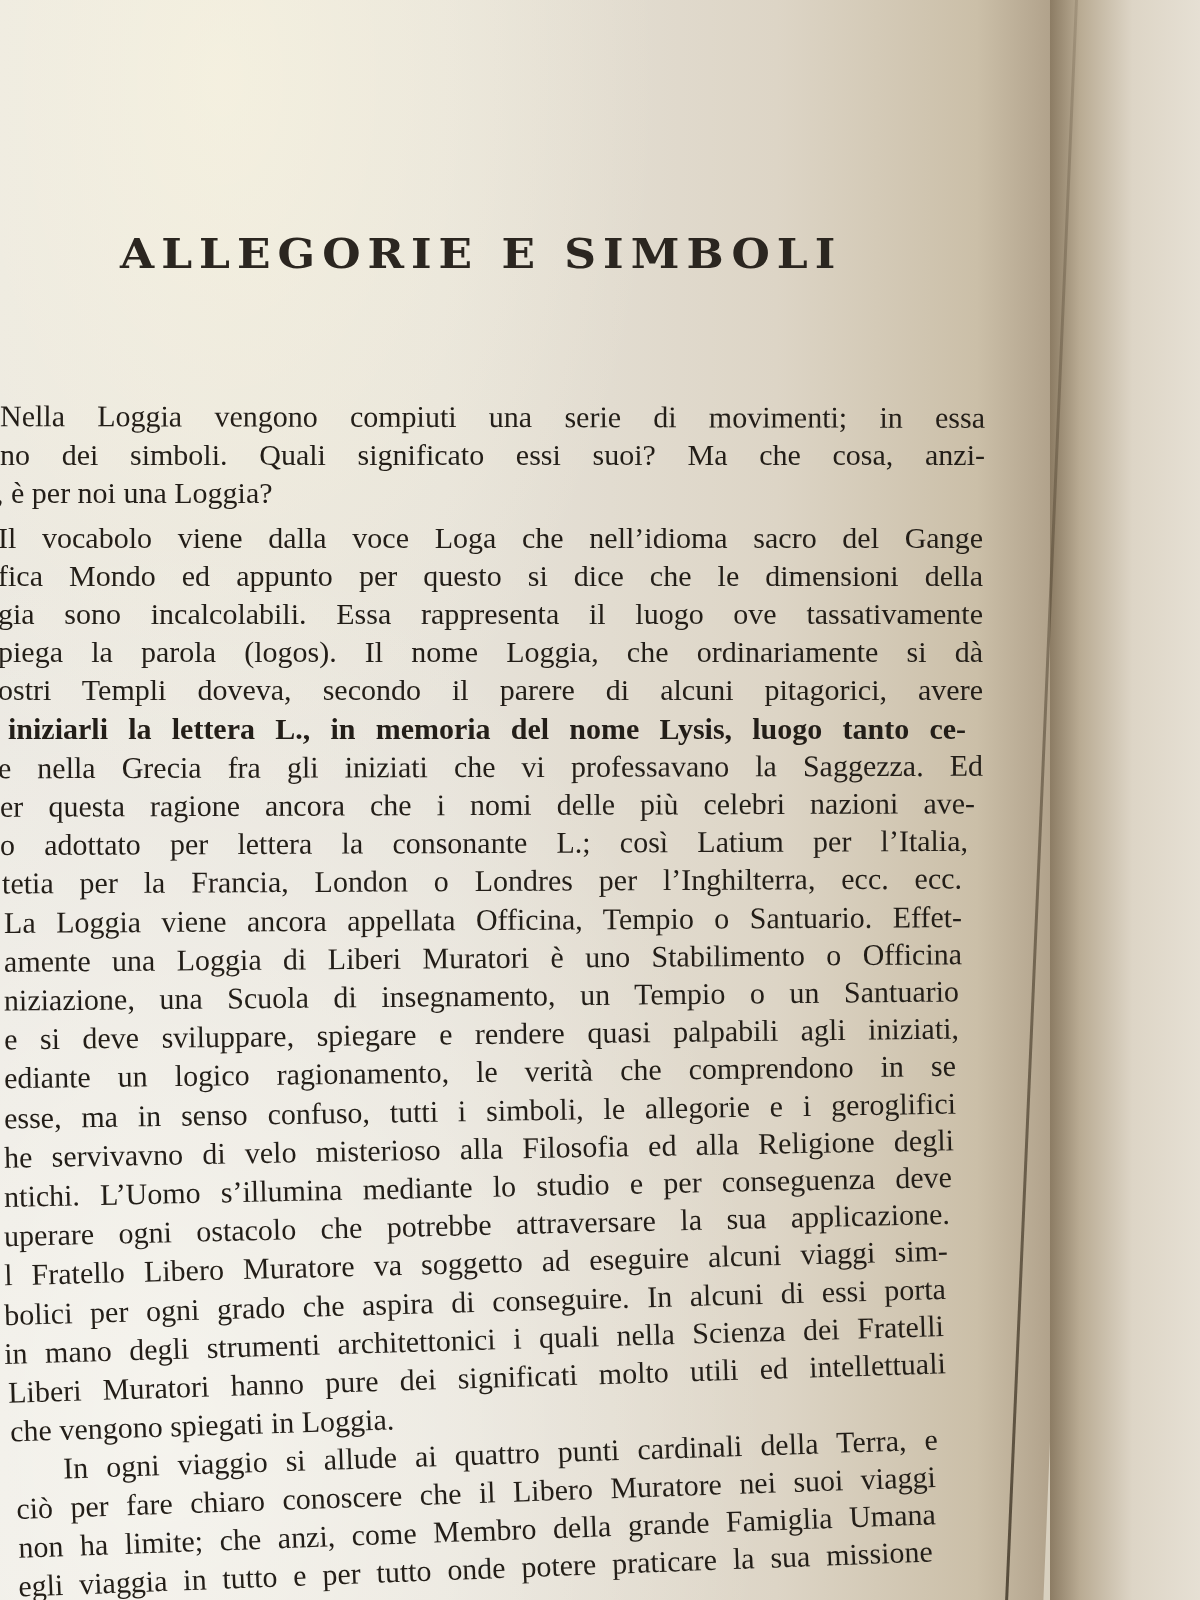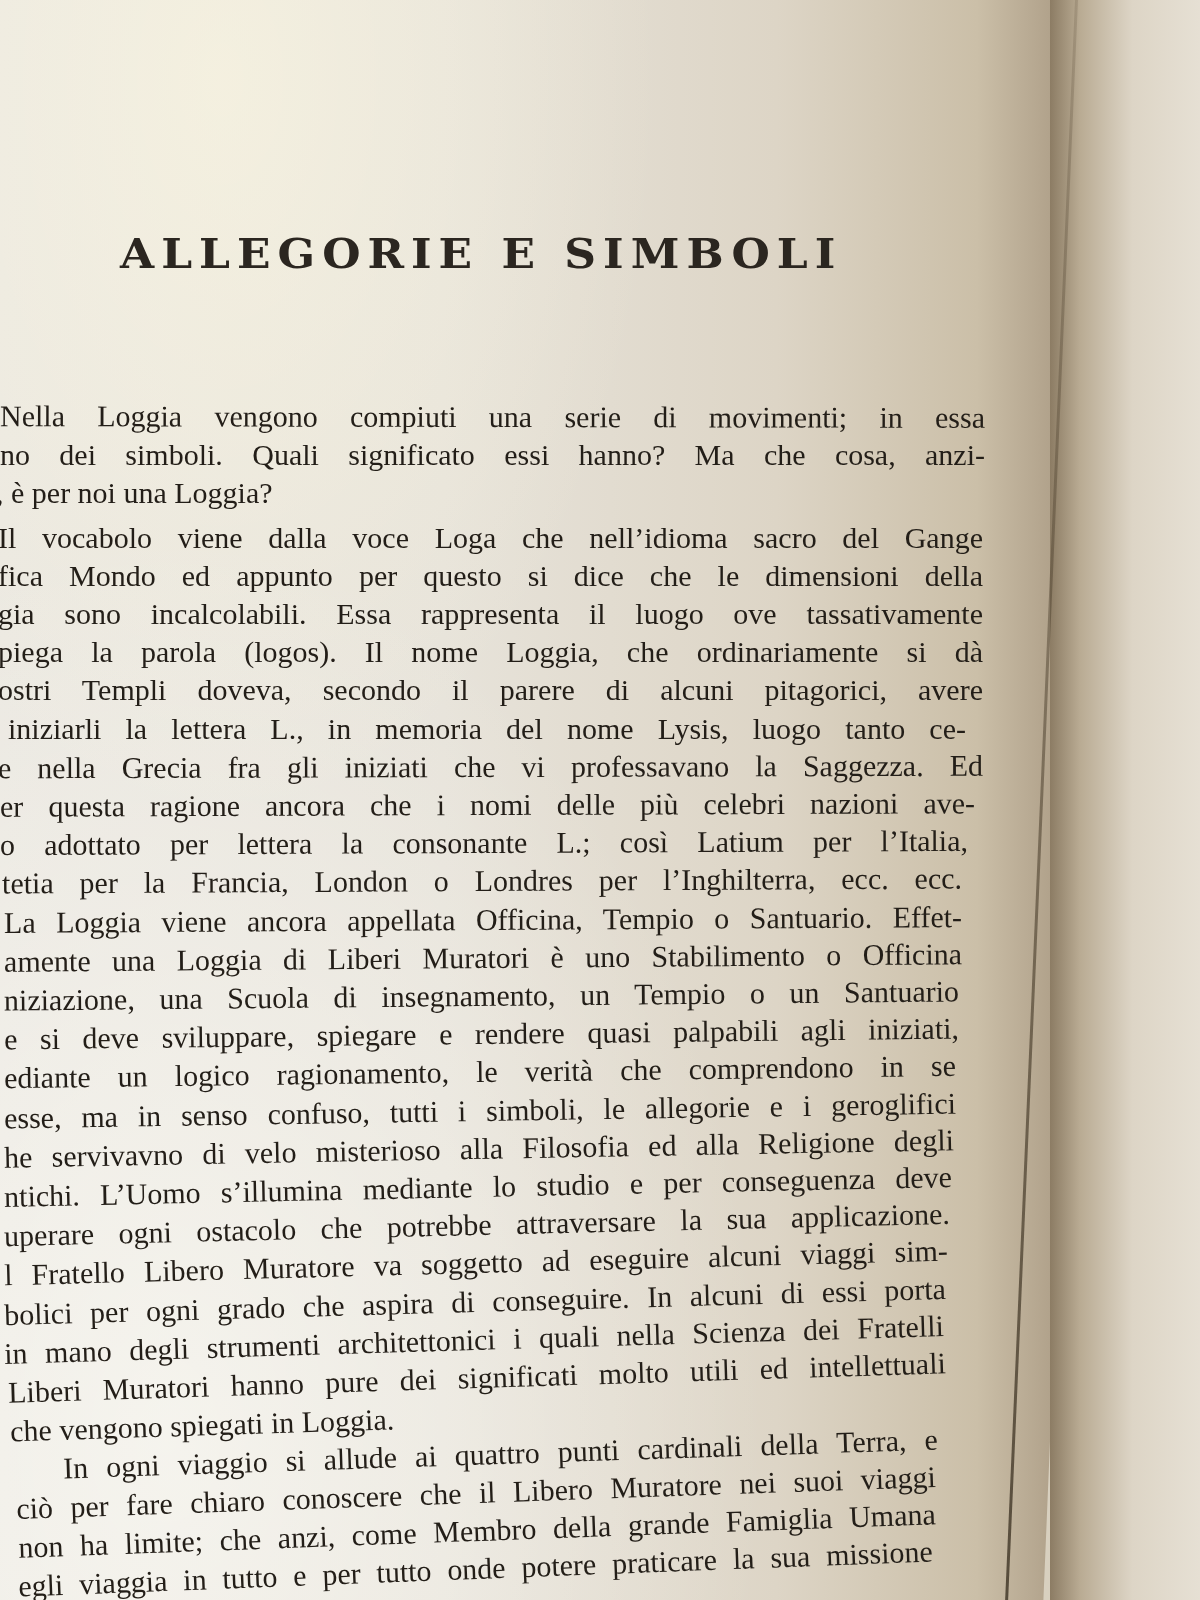--- a/index.html
+++ b/index.html
@@ -79,29 +79,29 @@
 <body>
 
 <div class="page"></div>
 <div class="next-page"></div>
 <div class="fold-line"></div>
 
 <div class="title">ALLEGORIE E SIMBOLI</div>
 
 <div class="text-block">
   <span class="line" style="transform: translateX(12px) rotate(0.1deg);">Nella Loggia vengono compiuti una serie di movimenti; in essa</span>
-  <span class="line" style="transform: translateX(12px);">no dei simboli. Quali significato essi hanno? Ma che cosa, anzi-</span>
+  <span class="line" style="transform: translateX(12px);">no dei simboli. Quali significato essi suoi? Ma che cosa, anzi-</span>
   <span class="line short" style="transform: translateX(8px);">, è per noi una Loggia?</span>
   <div class="gap"></div>
   <span class="line" style="transform: translateX(10px);">Il vocabolo viene dalla voce Loga che nell’idioma sacro del Gange</span>
   <span class="line" style="transform: translateX(10px);">fica Mondo ed appunto per questo si dice che le dimensioni della</span>
   <span class="line" style="transform: translateX(10px);">gia sono incalcolabili. Essa rappresenta il luogo ove tassativamente</span>
   <span class="line" style="transform: translateX(10px);">piega la parola (logos). Il nome Loggia, che ordinariamente si dà</span>
   <span class="line" style="transform: translateX(10px);">ostri Templi doveva, secondo il parere di alcuni pitagorici, avere</span>
-  <span class="line" style="transform: translateX(20px); width: 958px;">iniziarli la lettera L., in memoria del nome Lysis, luogo tanto ce-</span>
+  <span class="line" style="transform: translateX(20px); width: 958px; font-weight: bold;">iniziarli la lettera L., in memoria del nome Lysis, luogo tanto ce-</span>
   <span class="line" style="transform: translateX(10px) rotate(-0.15deg);">e nella Grecia fra gli iniziati che vi professavano la Saggezza. Ed</span>
   <span class="line" style="transform: translateX(12px) rotate(-0.2deg); width: 975px;">er questa ragione ancora che i nomi delle più celebri nazioni ave-</span>
   <span class="line" style="transform: translateX(12px) rotate(-0.25deg); width: 968px;">o adottato per lettera la consonante L.; così Latium per l’Italia,</span>
   <span class="line" style="transform: translateX(14px) rotate(-0.3deg); width: 960px;">tetia per la Francia, London o Londres per l’Inghilterra, ecc. ecc.</span>
   <span class="line" style="transform: translateX(16px) rotate(-0.35deg); width: 958px;">La Loggia viene ancora appellata Officina, Tempio o Santuario. Effet-</span>
   <span class="line" style="transform: translateX(16px) rotate(-0.45deg); width: 958px;">amente una Loggia di Liberi Muratori è uno Stabilimento o Officina</span>
   <span class="line" style="transform: translateX(16px) rotate(-0.55deg); width: 955px;">niziazione, una Scuola di insegnamento, un Tempio o un Santuario</span>
   <span class="line" style="transform: translateX(16px) rotate(-0.65deg); width: 955px;">e si deve sviluppare, spiegare e rendere quasi palpabili agli iniziati,</span>
   <span class="line" style="transform: translateX(16px) rotate(-0.75deg); width: 952px;">ediante un logico ragionamento, le verità che comprendono in se</span>
   <span class="line" style="transform: translateX(16px) rotate(-0.9deg); width: 952px;">esse, ma in senso confuso, tutti i simboli, le allegorie e i geroglifici</span>

